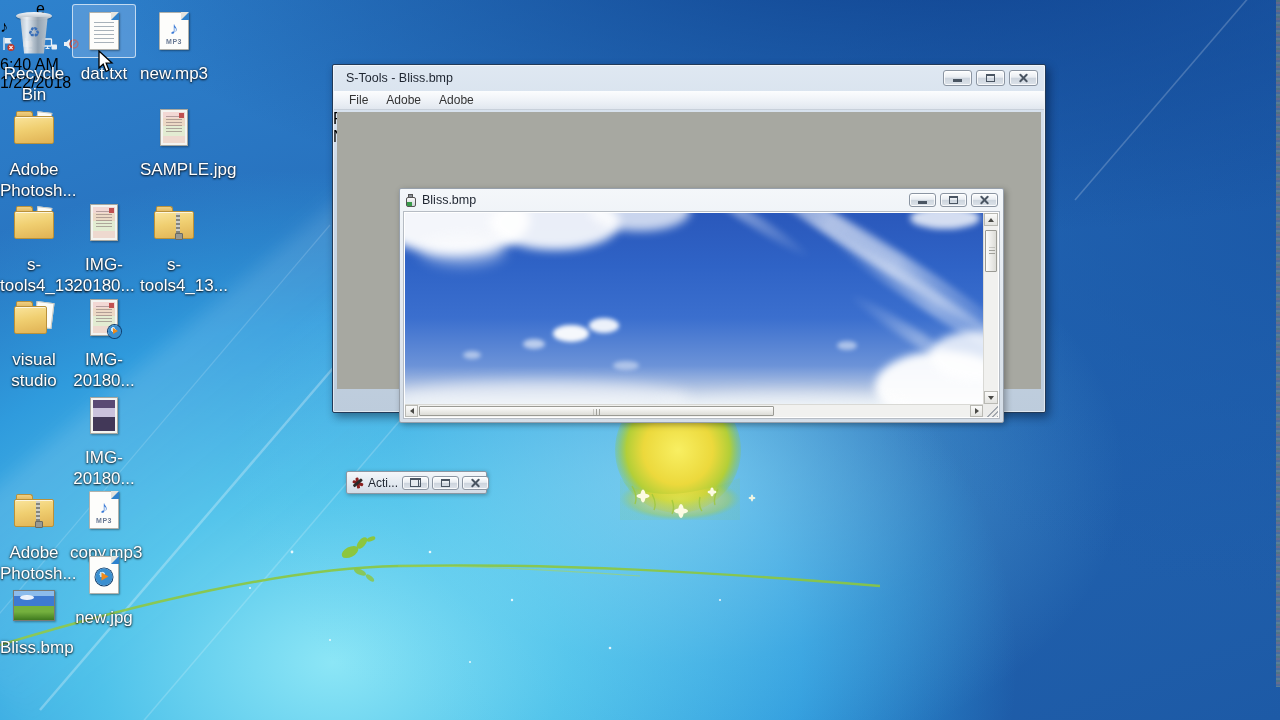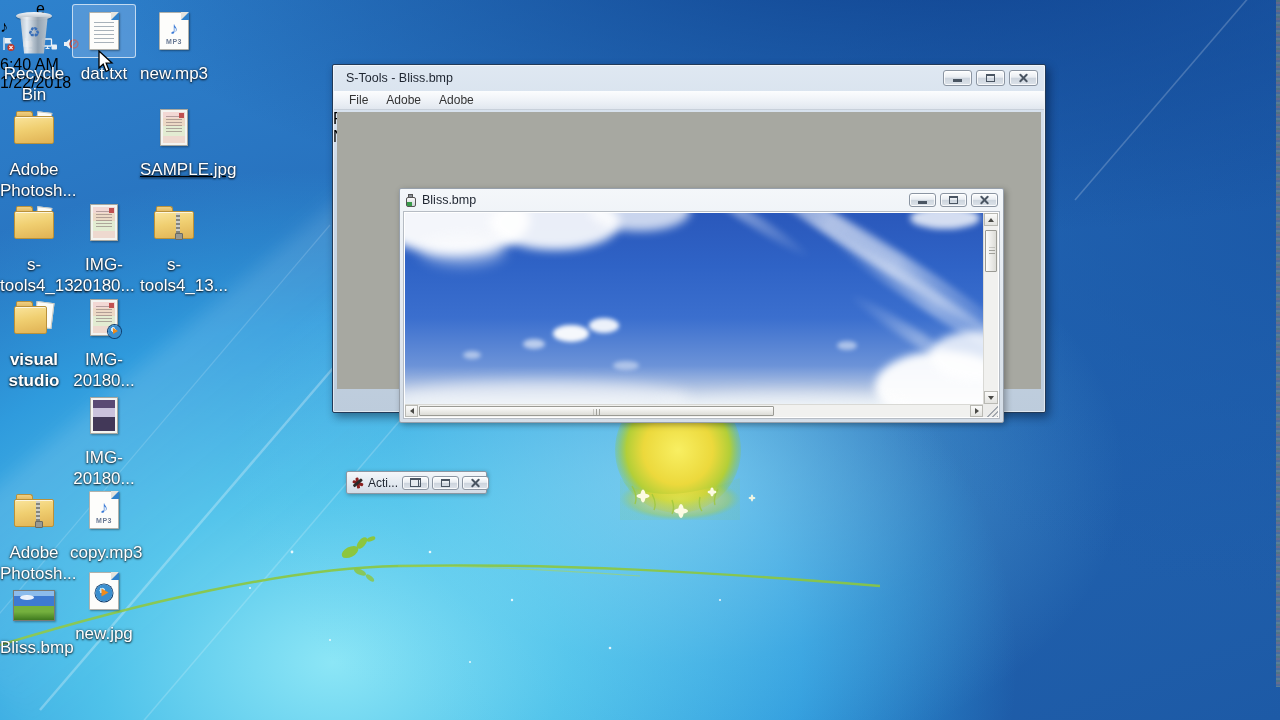--- a/index.html
+++ b/index.html
@@ -369,21 +369,21 @@
         <div class="folder">
       <div class="tab"></div>
           <div class="paper"></div>
           <div class="body"></div>
     </div>
       </div>
     <div class="lbl">Adobe Photosh...</div>
   </div>
 
 
-  <div class="cell" style="left:140px; top:100px;text-decoration:underline;">
+  <div class="cell" style="left:140px; top:100px;">
     <div class="icobox">
         <div class="photo">
       <div class="inner"></div>
           <div class="stamp"></div>
     </div>
       </div>
     <div class="lbl">SAMPLE.jpg</div>
   </div>
 
   <div class="cell" style="left:0px; top:195px;">
@@ -411,21 +411,21 @@
     <div class="icobox">
         <div class="folder">
       <div class="tab"></div>
           <div class="body"></div>
           <div class="zip"></div>
     </div>
       </div>
     <div class="lbl">s-tools4_13...</div>
   </div>
 
-  <div class="cell" style="left:0px; top:290px;font-weight:bold;">
+  <div class="cell" style="left:0px; top:290px;">
     <div class="icobox">
         <div class="folder">
       <div class="tab"></div>
           <div class="paper" style="width:18px;height:26px;right:2px;"></div>
           <div class="body" style="right:8px;"></div>
     </div>
       </div>
     <div class="lbl">visual studio</div>
   </div>
 
@@ -473,21 +473,21 @@
     <div class="lbl">copy.mp3</div>
   </div>
 
   <div class="cell" style="left:0px; top:578px;">
     <div class="icobox">
         <div class="bliss"></div>
       </div>
     <div class="lbl">Bliss.bmp</div>
   </div>
 
-  <div class="cell" style="left:70px; top:564px;">
+  <div class="cell" style="left:70px; top:548px;">
     <div class="icobox">
         <div class="page">
       <div class="fold"></div>
           <div class="media"></div>
     </div>
       </div>
     <div class="lbl">new.jpg</div>
   </div>
 
   <div id="stools">

